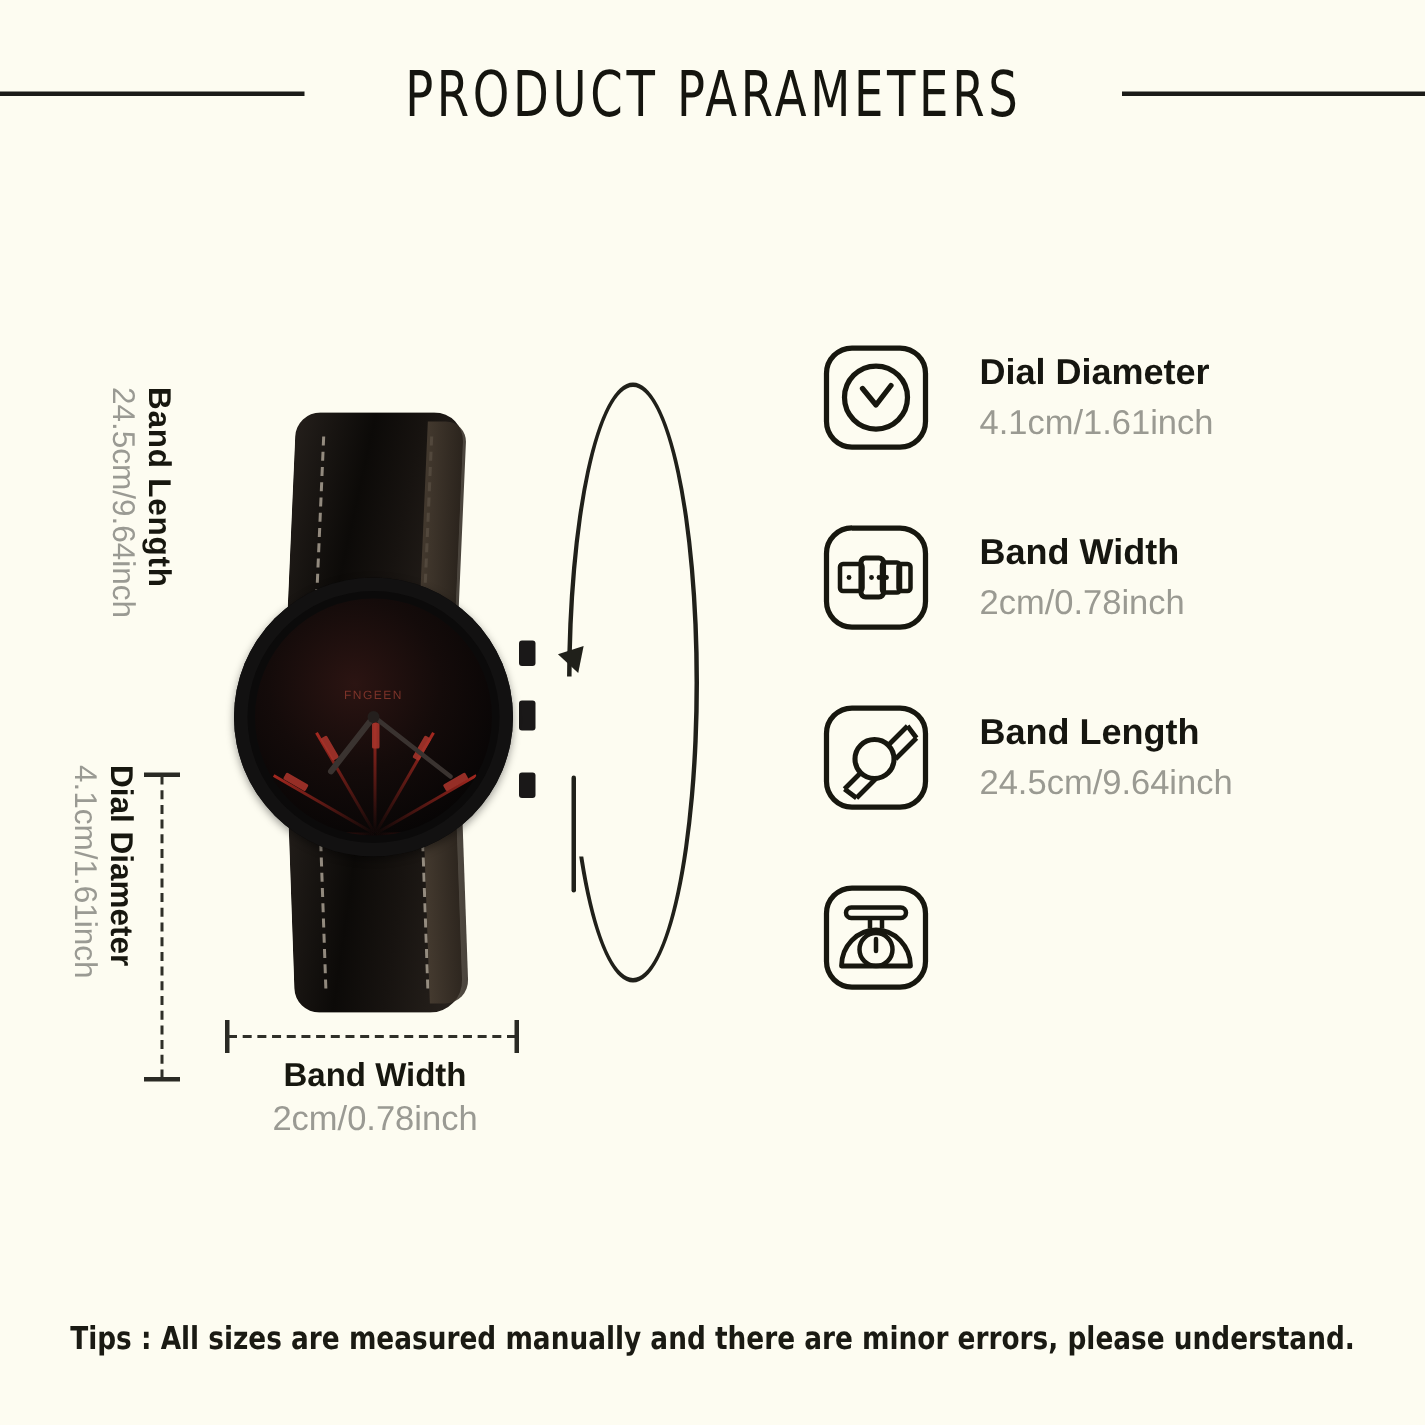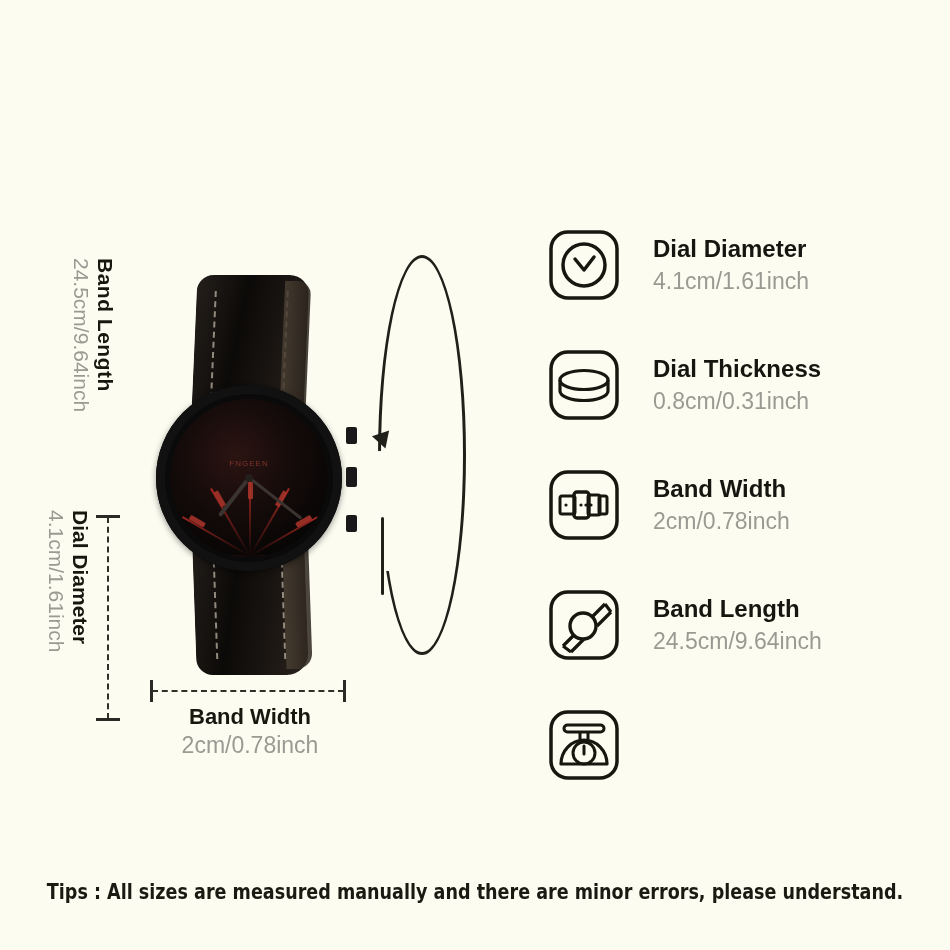--- a/index.html
+++ b/index.html
@@ -428,20 +428,25 @@
     font-weight: 700;
     color: #1a1a13;
     transform: scaleX(0.93);
   }
 </style>
 </head>
 <body>
 
 <div class="page">
 
+  <div class="header">
+    <div class="header-rule left"></div>
+    <div class="header-title">PRODUCT PARAMETERS</div>
+    <div class="header-rule right"></div>
+  </div>
 
   <div class="illustration">
 
     <div class="dim-vert">
       <div class="cap top"></div>
       <div class="shaft"></div>
       <div class="cap bot"></div>
     </div>
     <div class="dim-vert-label">
       <div class="name">Dial Diameter</div>
@@ -534,33 +539,20 @@
           <circle cx="37" cy="37" r="21" fill="none" stroke="#17170f" stroke-width="3.5"></circle>
           <path d="M28 31 L37 42 L47 29" fill="none" stroke="#17170f" stroke-width="3.5" stroke-linecap="round" stroke-linejoin="round"></path>
         </svg>
       </div>
       <div class="spec-text">
         <div class="spec-label">Dial Diameter</div>
         <div class="spec-value">4.1cm/1.61inch</div>
       </div>
     </div>
 
-    <div class="spec-row">
-      <div class="spec-icon">
-        <svg width="74" height="74" viewBox="0 0 74 74">
-          <rect x="4" y="4" width="66" height="66" rx="17" ry="17" fill="none" stroke="#17170f" stroke-width="3.5"></rect>
-          <ellipse cx="37" cy="32" rx="24" ry="9.5" fill="none" stroke="#17170f" stroke-width="3.2"></ellipse>
-          <path d="M13 32 L13 43 A24 9.5 0 0 0 61 43 L61 32" fill="none" stroke="#17170f" stroke-width="3.2"></path>
-        </svg>
-      </div>
-      <div class="spec-text">
-        <div class="spec-label">Dial Thickness</div>
-        <div class="spec-value">0.8cm/0.31inch</div>
-      </div>
-    </div>
 
     <div class="spec-row">
       <div class="spec-icon">
         <svg width="74" height="74" viewBox="0 0 74 74">
           <rect x="4" y="4" width="66" height="66" rx="17" ry="17" fill="none" stroke="#17170f" stroke-width="3.5"></rect>
           <rect x="13" y="28" width="15" height="18" rx="2" fill="none" stroke="#17170f" stroke-width="3"></rect>
           <rect x="27" y="24" width="15" height="26" rx="3" fill="none" stroke="#17170f" stroke-width="3.4"></rect>
           <rect x="41" y="27" width="12" height="20" rx="2" fill="none" stroke="#17170f" stroke-width="3"></rect>
           <rect x="52" y="28" width="8" height="18" rx="2" fill="none" stroke="#17170f" stroke-width="3"></rect>
           <circle cx="19" cy="37" r="1.6" fill="#17170f"></circle>

